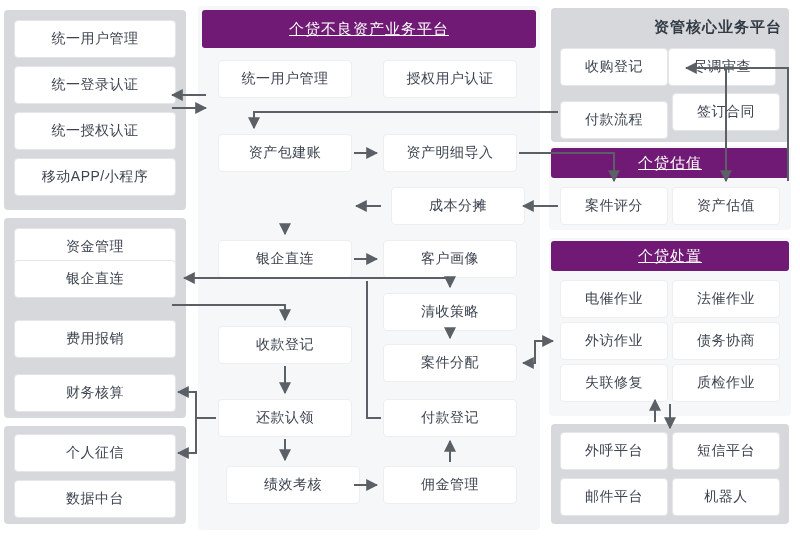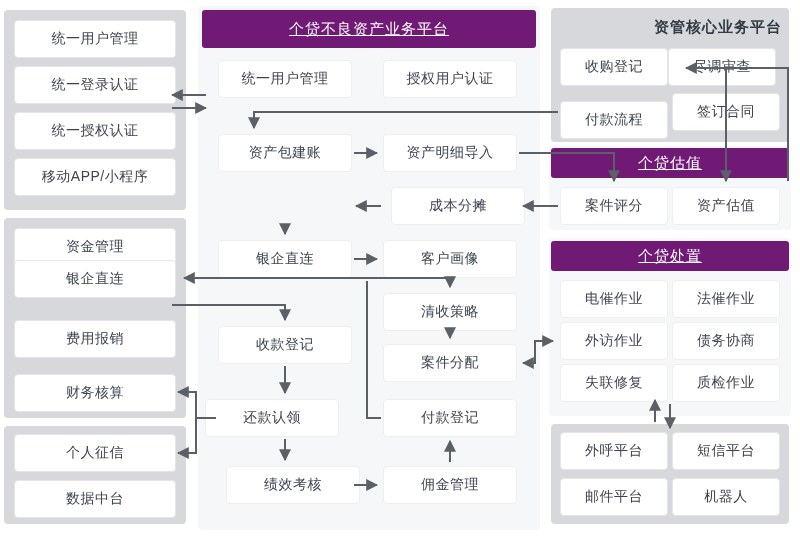--- a/index.html
+++ b/index.html
@@ -65,21 +65,21 @@
   <div class="box flat" style="left:391px;top:187px;width:134px;height:38px;">成本分摊</div>
 
   <div class="box flat" style="left:218px;top:240px;width:134px;height:38px;">银企直连</div>
   <div class="box flat" style="left:383px;top:240px;width:134px;height:38px;">客户画像</div>
 
   <div class="box flat" style="left:383px;top:293px;width:134px;height:38px;">清收策略</div>
 
   <div class="box flat" style="left:218px;top:326px;width:134px;height:38px;">收款登记</div>
   <div class="box flat" style="left:383px;top:344px;width:134px;height:38px;">案件分配</div>
 
-  <div class="box flat" style="left:205px;top:399px;width:134px;height:38px;">还款认领</div>
+  <div class="box flat" style="left:218px;top:399px;width:134px;height:38px;">还款认领</div>
   <div class="box flat" style="left:383px;top:399px;width:134px;height:38px;">付款登记</div>
 
   <div class="box flat" style="left:226px;top:466px;width:134px;height:38px;">绩效考核</div>
   <div class="box flat" style="left:383px;top:466px;width:134px;height:38px;">佣金管理</div>
 
   <div class="panel gray" style="left:551px;top:8px;width:238px;height:134px;"></div>
   <div class="bar grayhead" style="left:551px;top:12px;width:238px;height:30px;margin-left:48px;">资管核心业务平台</div>
   <div class="box" style="left:560px;top:48px;width:108px;height:38px;">收购登记</div>
   <div class="box" style="left:668px;top:48px;width:108px;height:38px;text-align:center;">尽调审查</div>
   <div class="box" style="left:560px;top:101px;width:108px;height:38px;">付款流程</div>

